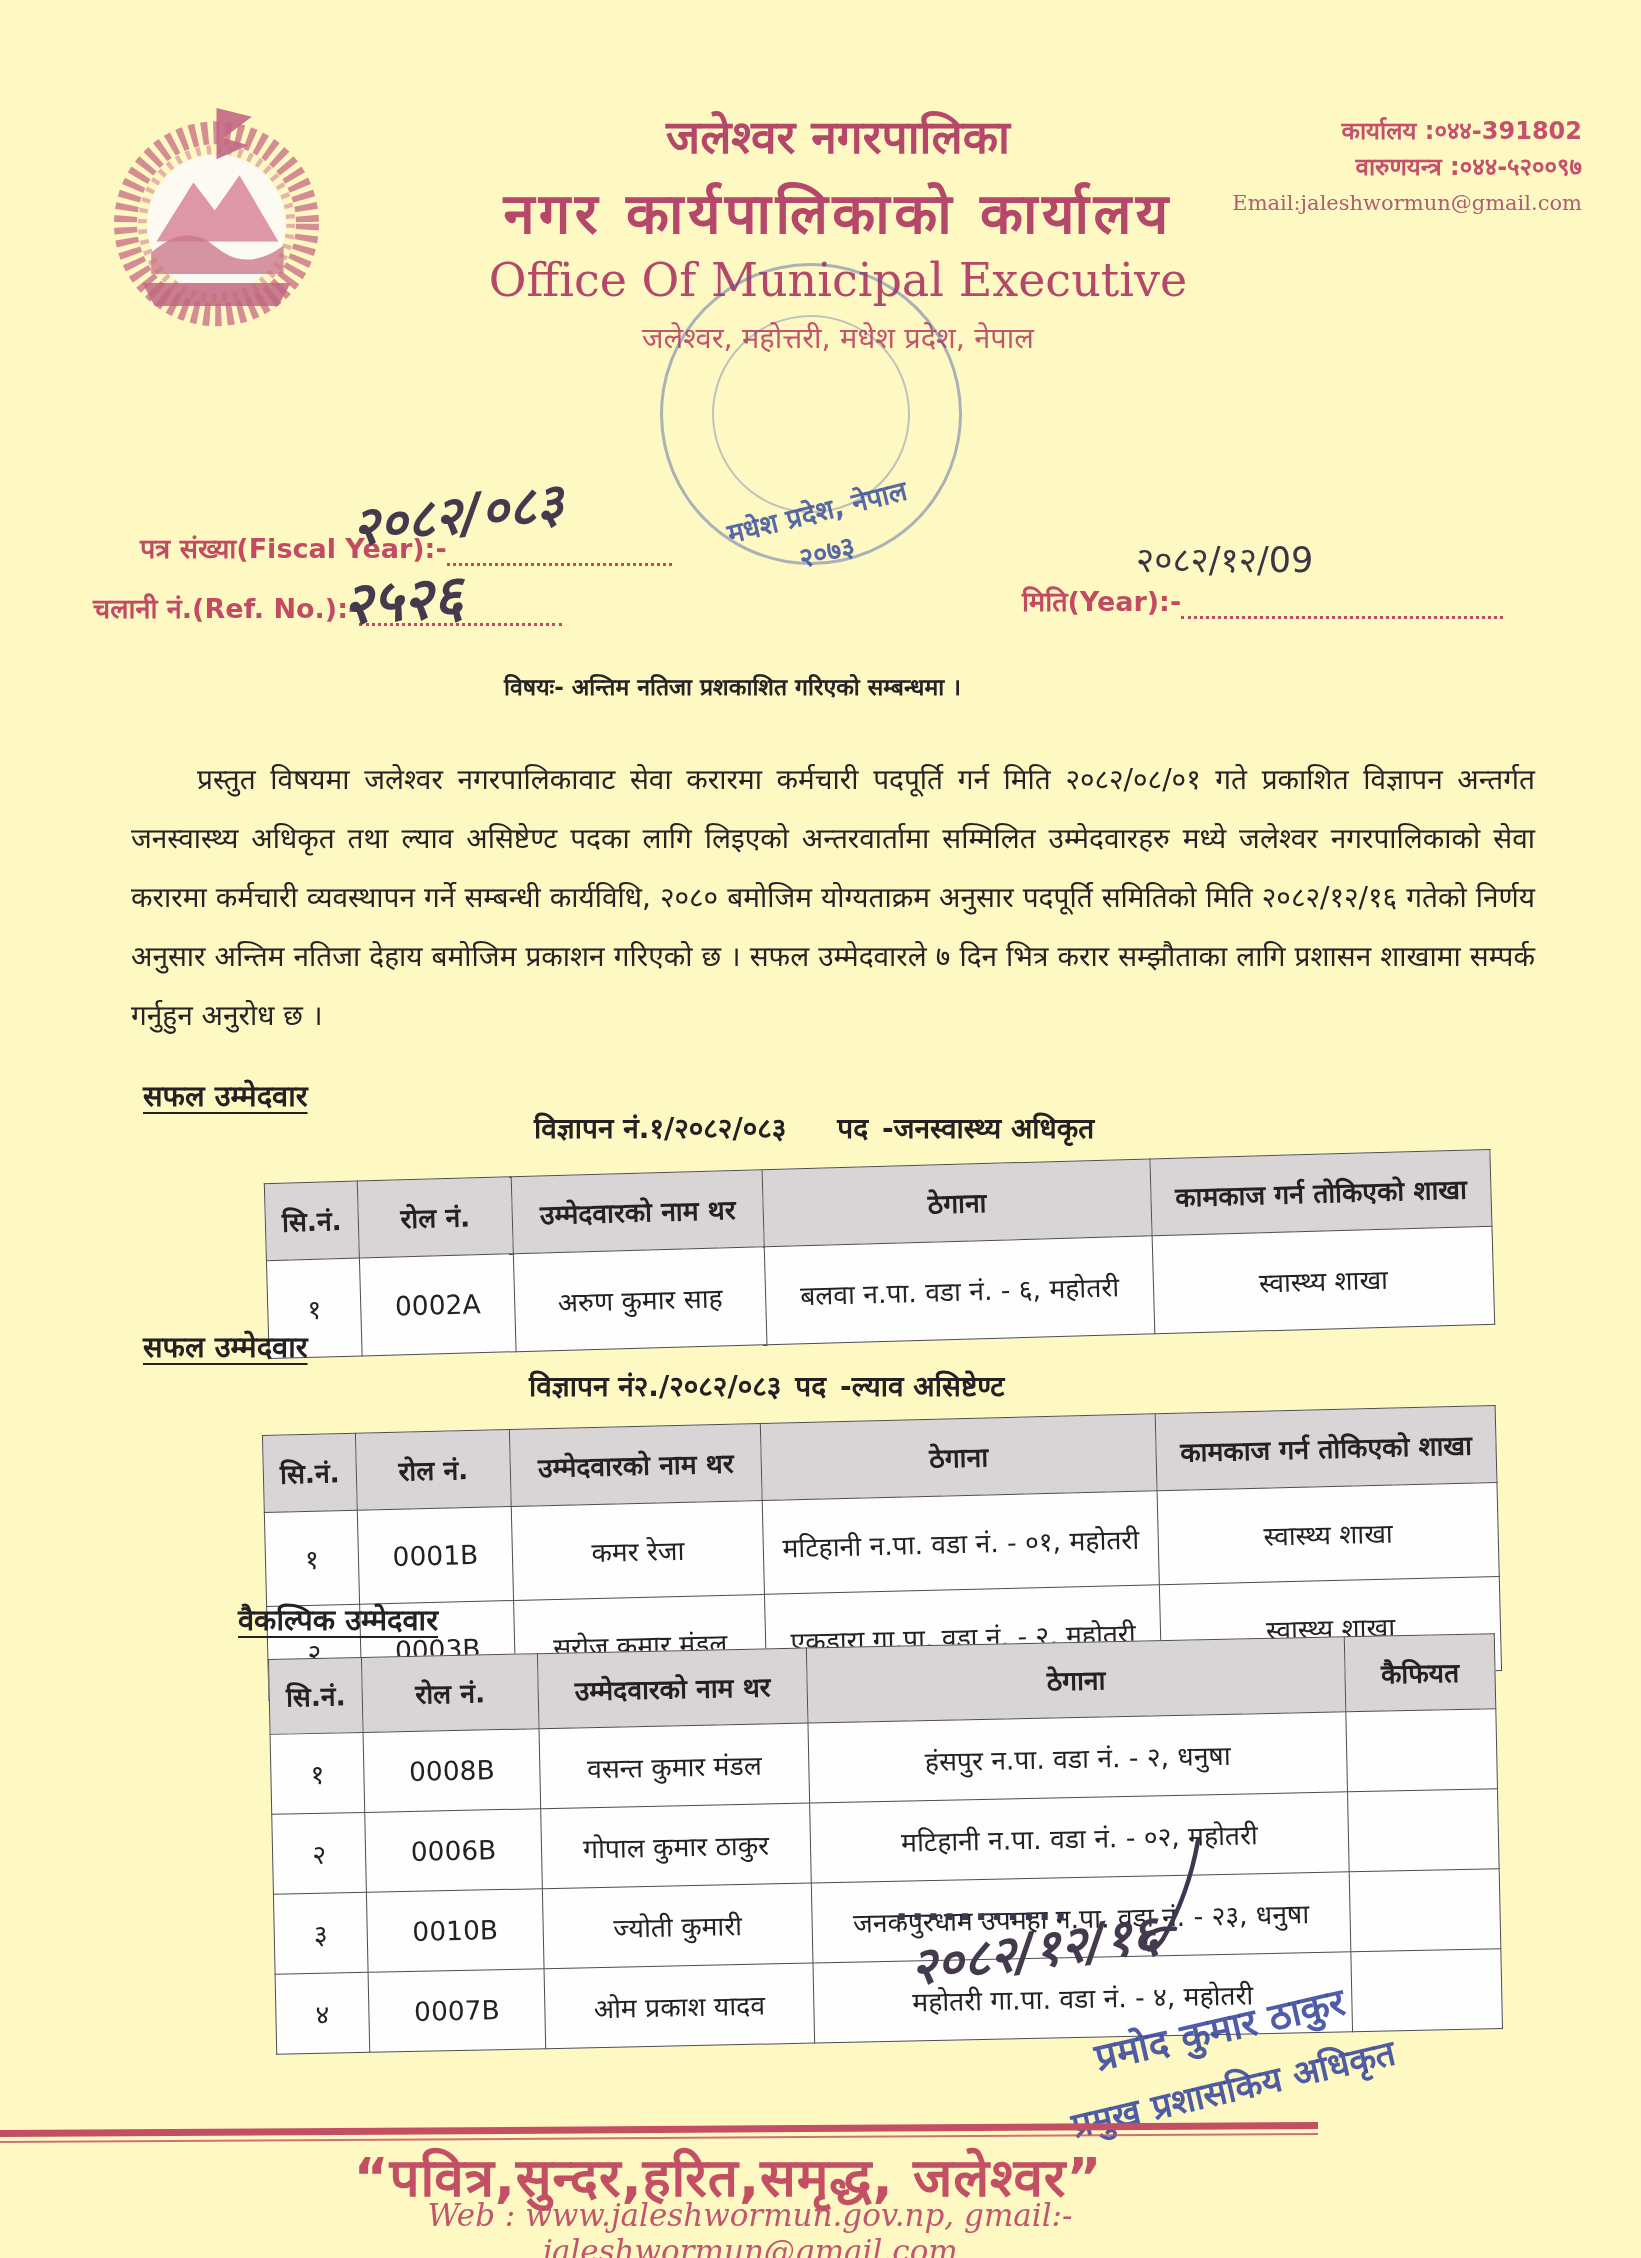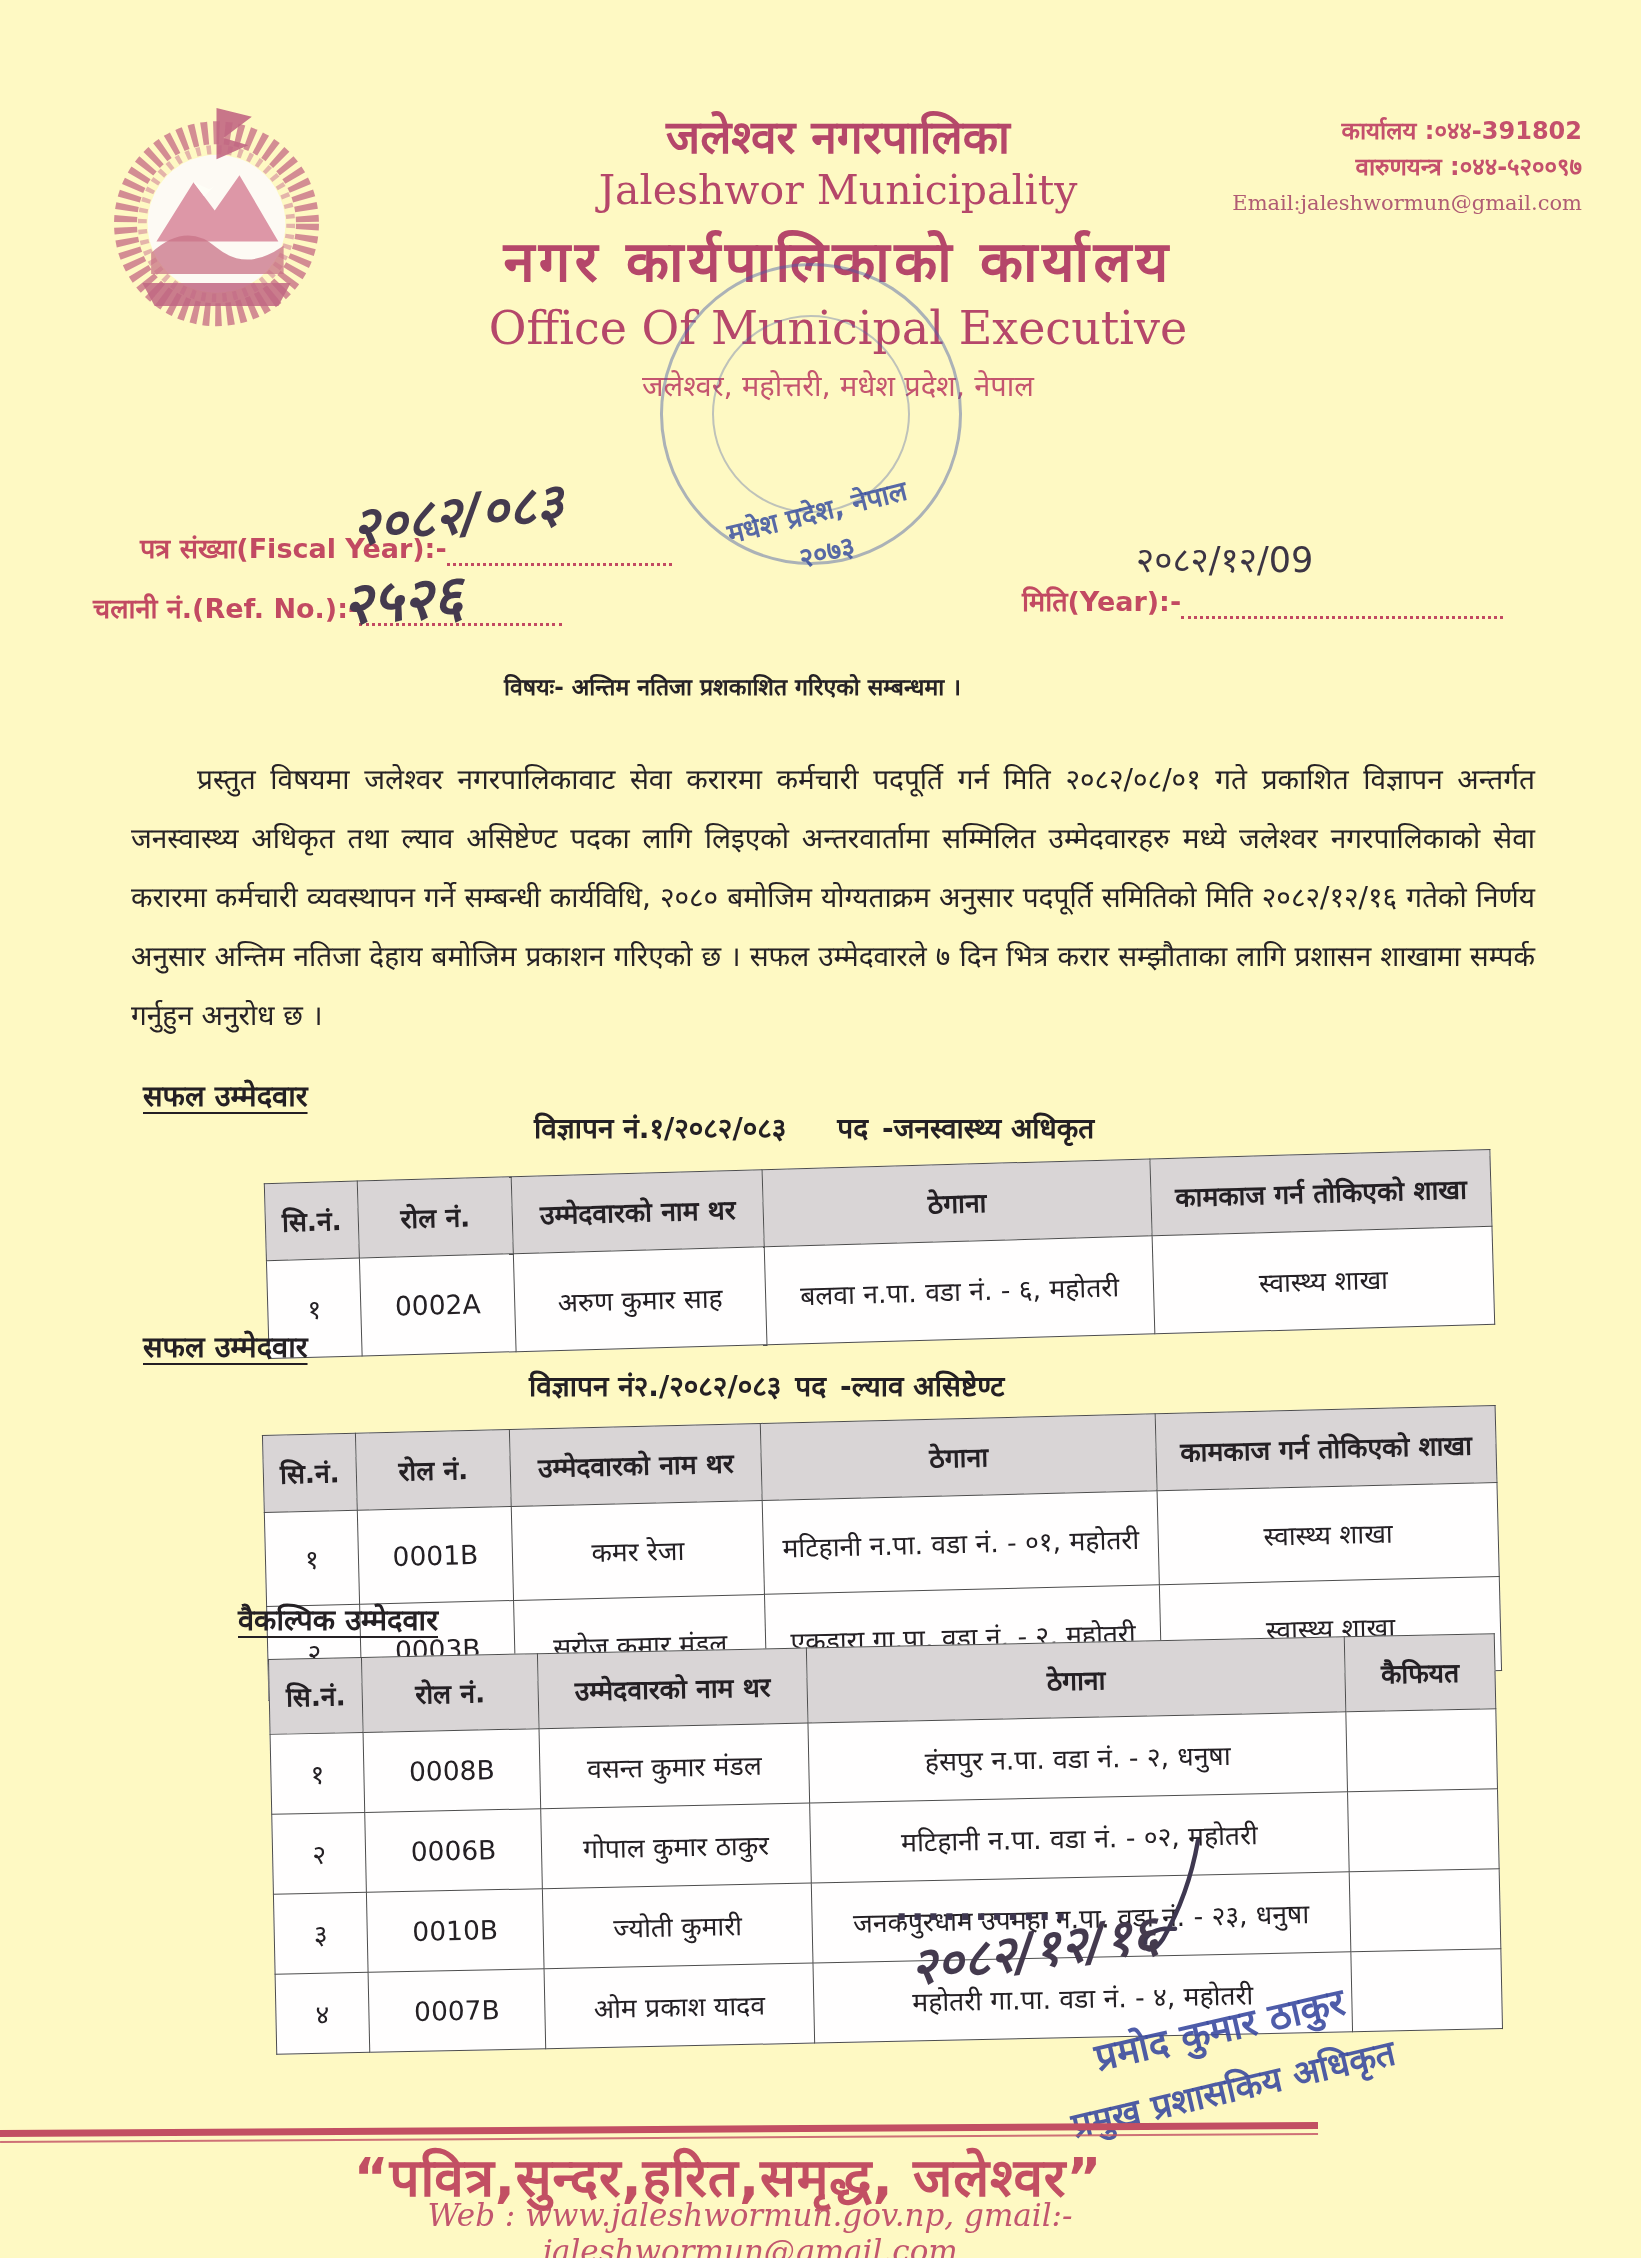--- a/index.html
+++ b/index.html
@@ -93,21 +93,20 @@
       <path d="M150 16 L150 92 L186 76 L158 68 L190 44 L150 34 Z" fill="#b9537a" opacity="0.9"></path>
       <path d="M82 185 L124 118 L148 150 L176 110 L220 185 Z" fill="#d98aa4"></path>
       <path d="M124 118 L136 134 L148 122 L142 126 Z" fill="#ffffff"></path>
       <path d="M76 198 Q116 162 150 192 Q184 220 226 190 L226 222 L76 222 Z" fill="#c2607f" opacity="0.75"></path>
       <path d="M66 232 L234 232 L220 258 L80 258 Z" fill="#b9537a" opacity="0.85"></path>
     </svg>
   </div>
 
   <div class="hdr">
     <div class="h-np1">जलेश्वर नगरपालिका</div>
-    <div class="h-en1">Jaleshwor Municipality</div>
     <div class="h-np2">नगर  कार्यपालिकाको  कार्यालय</div>
     <div class="h-en2">Office Of Municipal Executive</div>
     <div class="h-np3">जलेश्वर, महोत्तरी, मधेश प्रदेश, नेपाल</div>
   </div>
 
   <div class="contact">
     <div>कार्यालय  :०४४-391802</div>
     <div>वारुणयन्त्र  :०४४-५२००९७</div>
     <div class="email">Email:jaleshwormun@gmail.com</div>
   </div>

